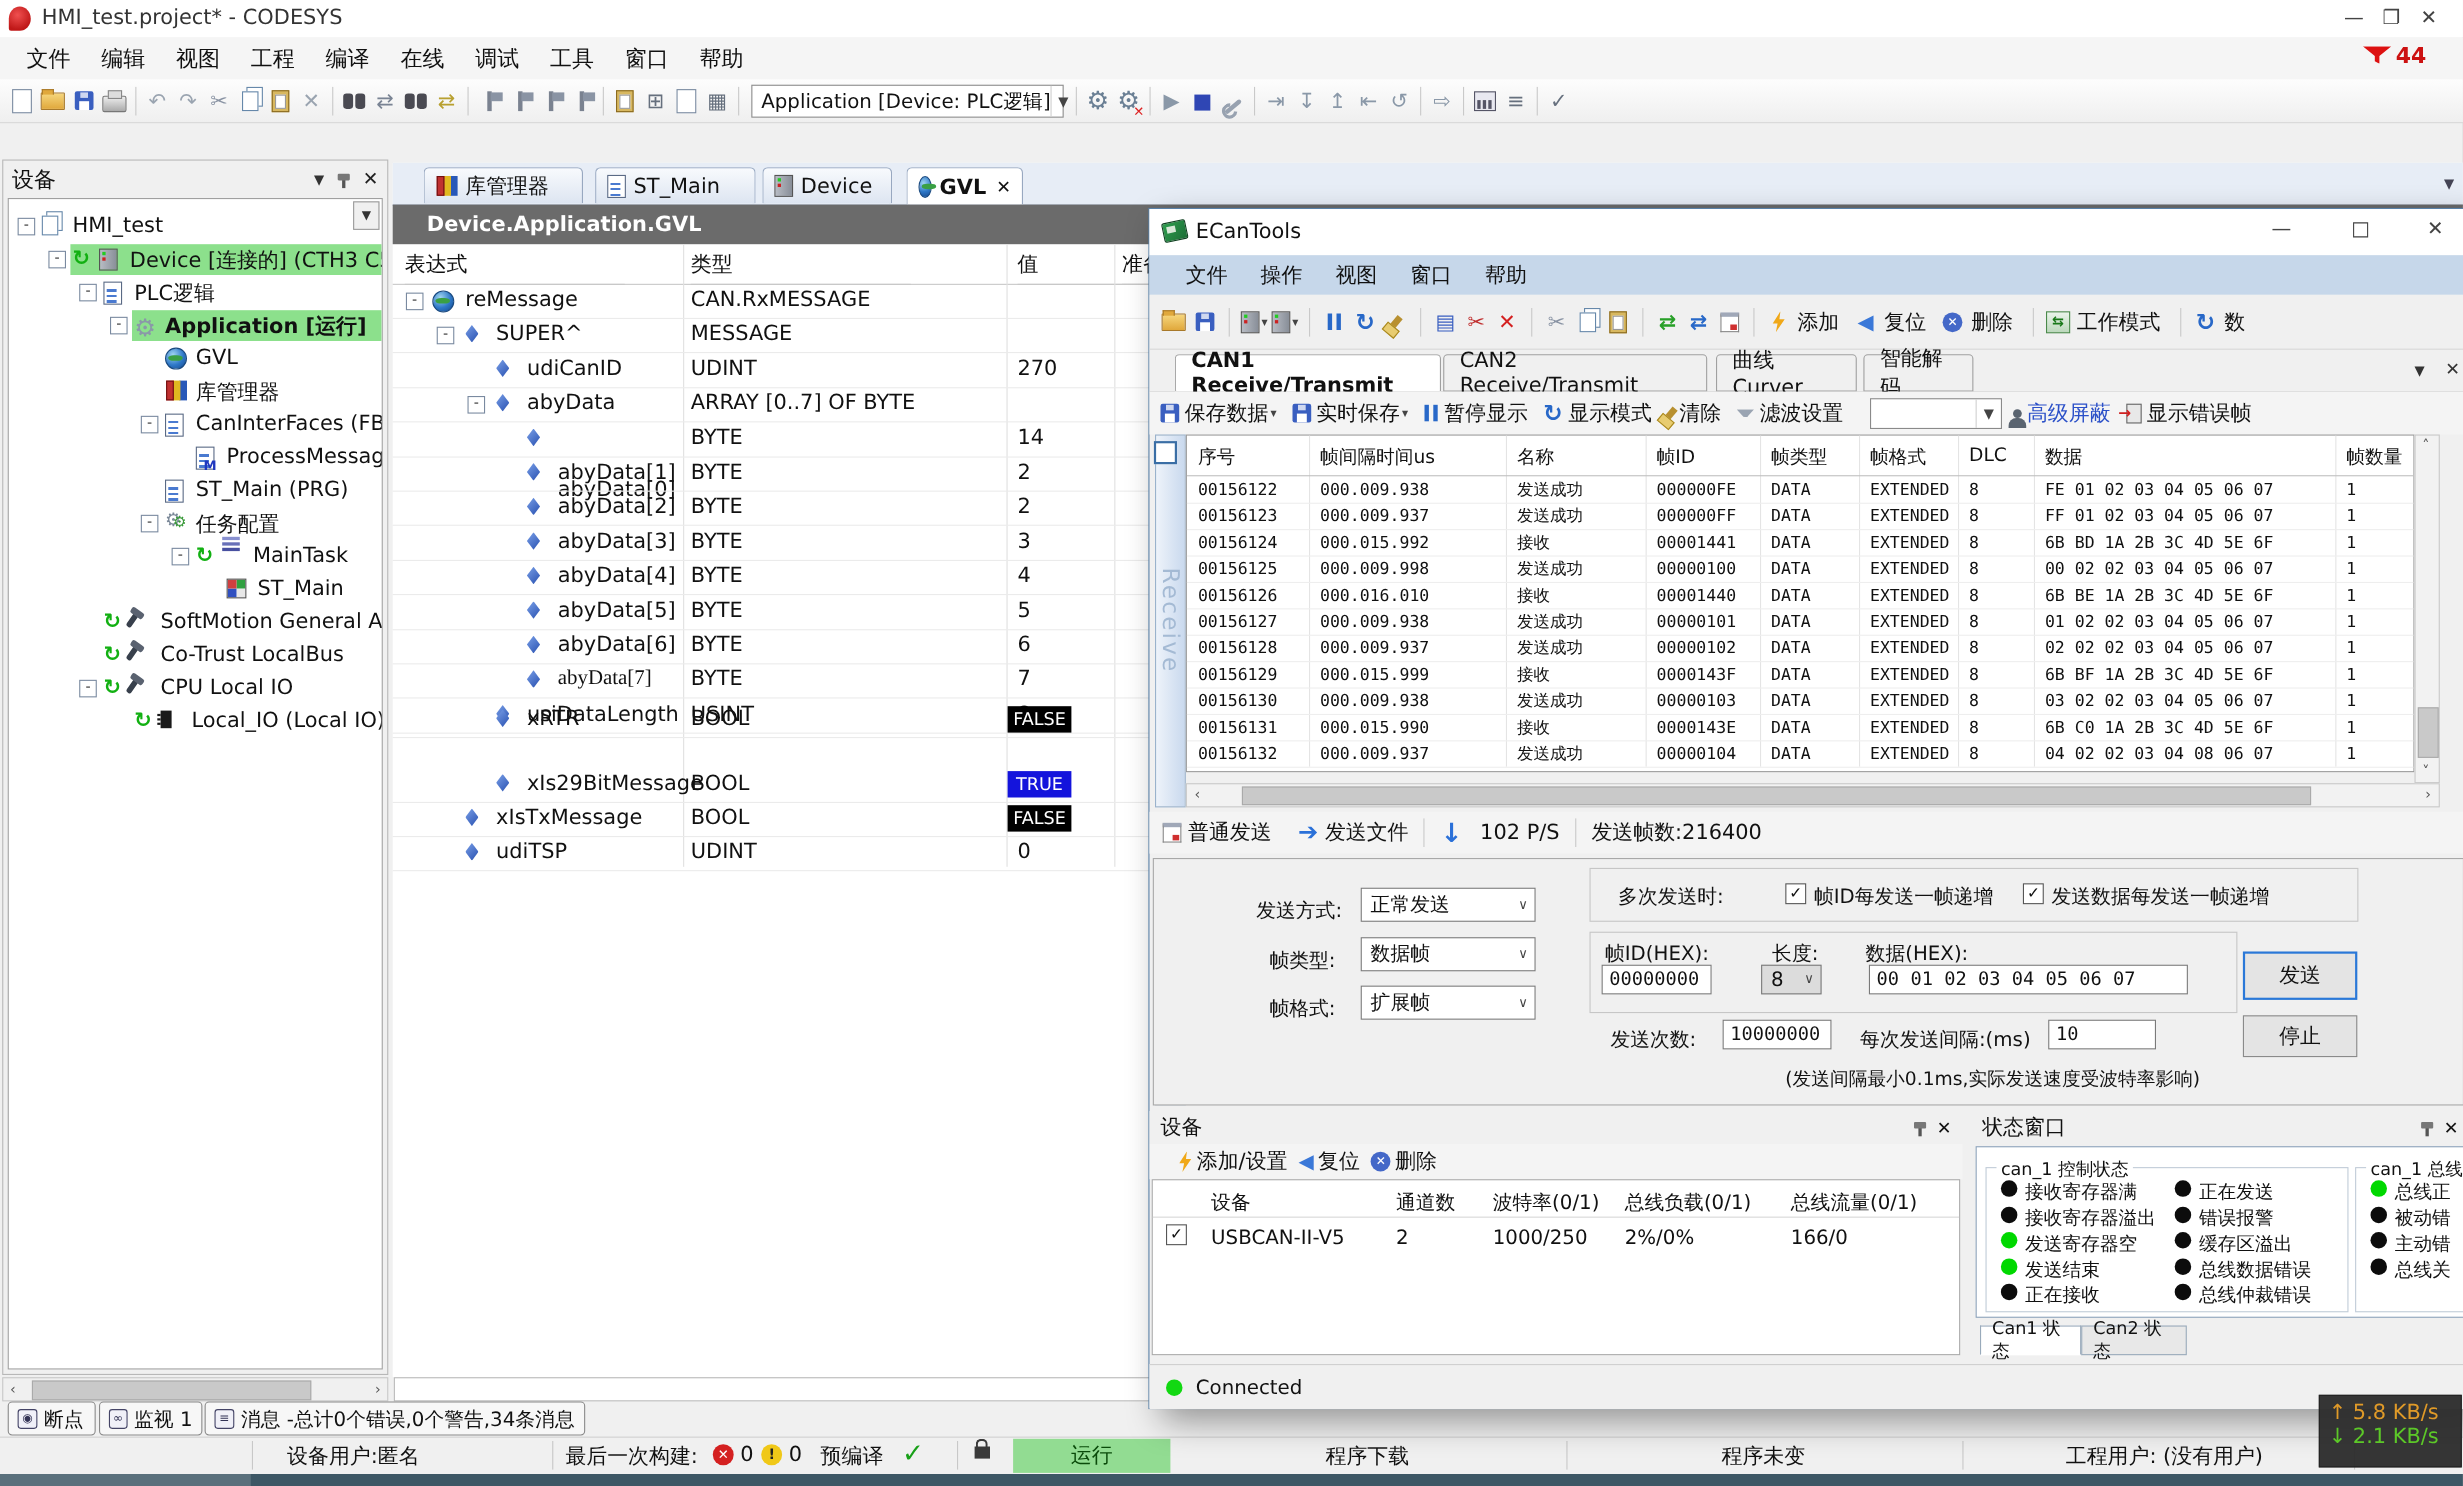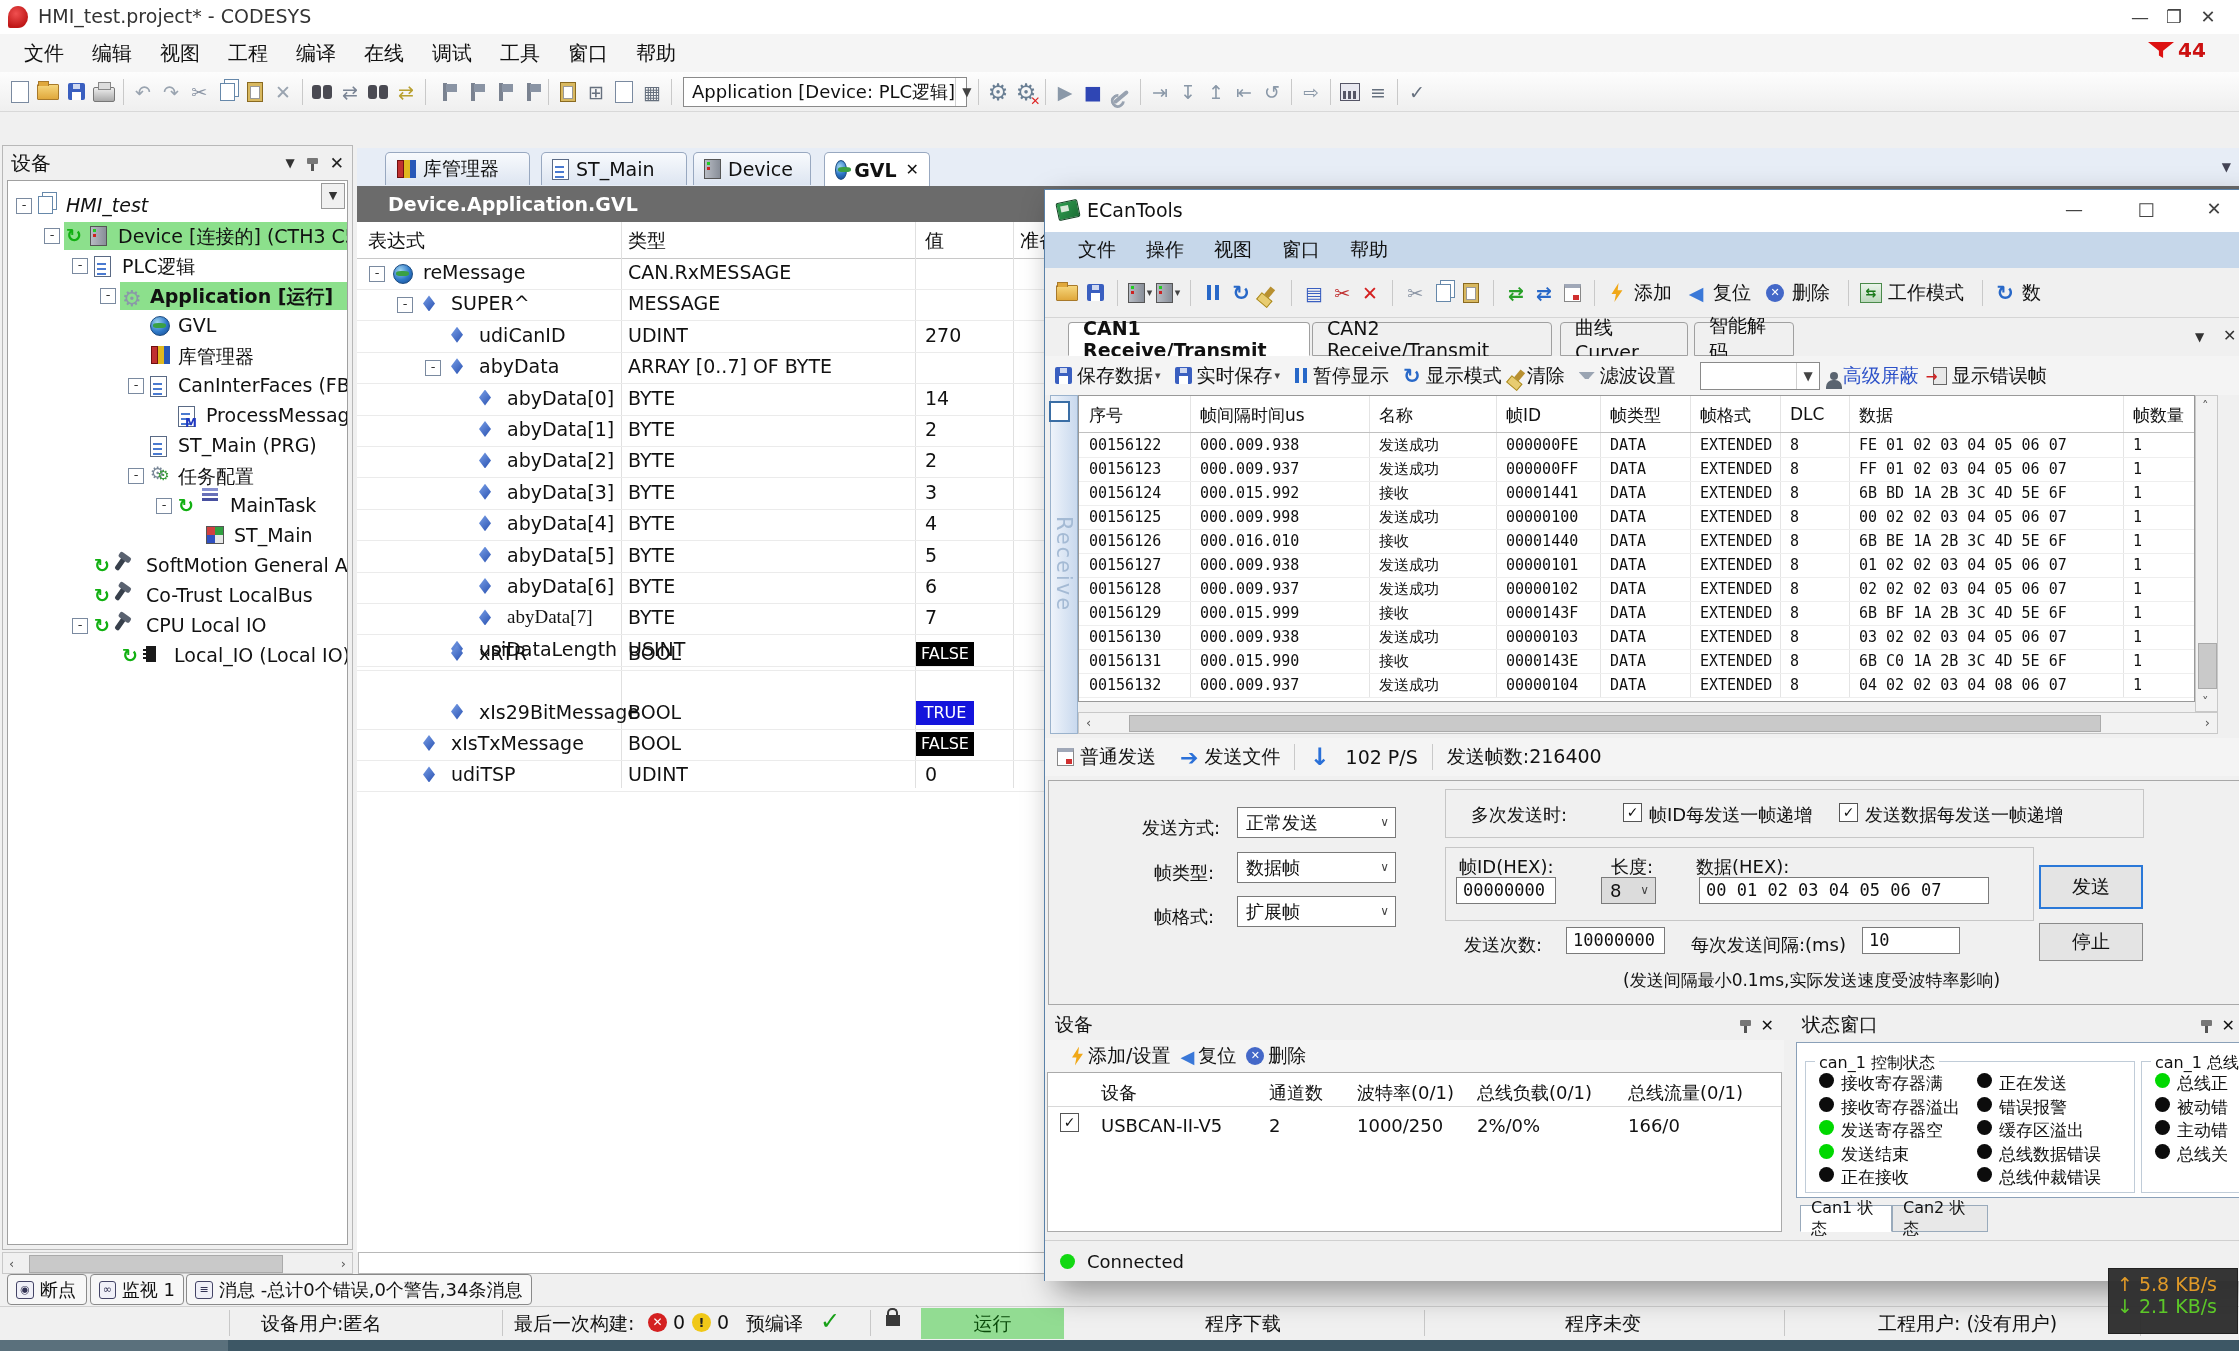--- a/index.html
+++ b/index.html
@@ -345,21 +345,21 @@
         <span class="ic ic-pin"></span>
         <span style="font-size:17px;color:#222">✕</span>
       </span>
     </div>
     <div class="abs" id="dev-tree-box">
       <div id="tree-dd">▼</div>
       <div id="tree-rows">
           <div class="tree-row" style="top: 10px;">
             <div class="expbox" style="left: 8px; top: 7px;">-</div>
             <span class="ic ic-copy" style="position: absolute; left: 30px; top: 5px;"></span>
-            <div class="lbl txt" style="left: 58px; font-style: italic;">HMI_test</div>
+            <div class="lbl txt" style="left: 58px; ">HMI_test</div>
           </div>
           <div class="tree-row" style="top: 40px;">
             <div class="expbox" style="left: 36px; top: 7px;">-</div>
             <div class="hl" style="position: absolute; left: 56px; top: 1px; right: 0px; height: 28px;"></div>
             <div class="ic-refresh" style="position: absolute; left: 58px; top: 5px;">↻</div>
             <span class="ic ic-devbox" style="position: absolute; left: 82px; top: 5px;"></span>
             <div class="lbl txt" style="left: 110px;">Device [连接的] (CTH3 C57-103</div>
           </div>
           <div class="tree-row" style="top: 70px;">
             <div class="expbox" style="left: 64px; top: 7px;">-</div>
@@ -488,21 +488,21 @@
           <div class="cell txt" style="left: 568px;">270</div>
         </div>
         <div class="wrow" style="top: 204.2px; left: 0px;">
           <div class="expbox" style="left: 68px; top: 8px;">-</div>
           <div class="vardia" style="left: 94px;"></div>
           <div class="cell txt" style="left: 122px;">abyData</div>
           <div class="cell txt" style="left: 271px;">ARRAY [0..7] OF BYTE</div>
         </div>
         <div class="wrow" style="top: 235.6px; left: 0px;">
           <div class="vardia" style="left: 122px;"></div>
-          <div class="cell txt" style="left: 150px;">abyData[0]</div>
+          <div class="cell txt" style="left: 150px; margin-top: 47px;">abyData[0]</div>
           <div class="cell txt" style="left: 271px;">BYTE</div>
           <div class="cell txt" style="left: 568px;">14</div>
         </div>
         <div class="wrow" style="top: 267px; left: 0px;">
           <div class="vardia" style="left: 122px;"></div>
           <div class="cell txt" style="left: 150px;">abyData[1]</div>
           <div class="cell txt" style="left: 271px;">BYTE</div>
           <div class="cell txt" style="left: 568px;">2</div>
         </div>
         <div class="wrow" style="top: 298.4px; left: 0px;">

